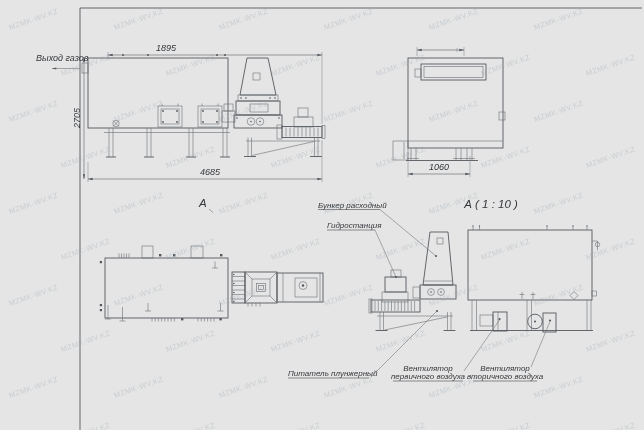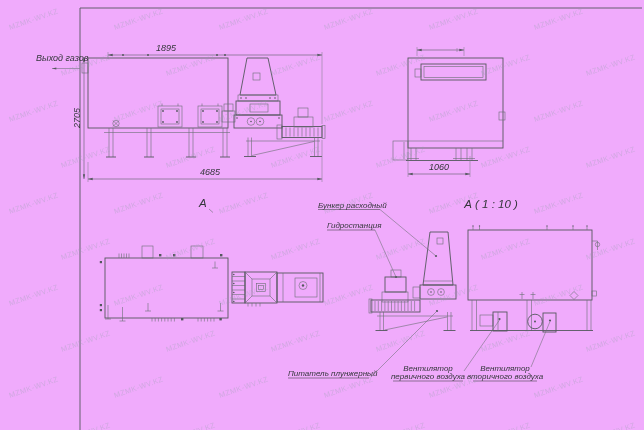--- a/index.html
+++ b/index.html
@@ -1,16 +1,16 @@
 <!DOCTYPE html>
 <html><head>
 <meta charset="utf-8">
 <style>
   html,body{margin:0;padding:0;background:#ffffff;}
-  .canvas{position:relative;width:644px;height:430px;background:#f0abfc;overflow:hidden;
+  .canvas{position:relative;width:644px;height:430px;background:#e5e5e5;overflow:hidden;
           font-family:"Liberation Sans",sans-serif;}
   svg{position:absolute;left:0;top:0;}
   
   .ln  {stroke:#54585e;fill:none;stroke-width:.9;}
   .ln2 {stroke:#6a6e74;fill:none;stroke-width:.6;}
   .dim {stroke:#5c6066;fill:none;stroke-width:.6;}
   .ext {stroke:#7a7e84;fill:none;stroke-width:.5;}
   .ldr {stroke:#6a6e74;fill:none;stroke-width:.55;}
   .ul  {stroke:#3a3d41;fill:none;stroke-width:.55;}
   .dot {fill:#54585e;}

